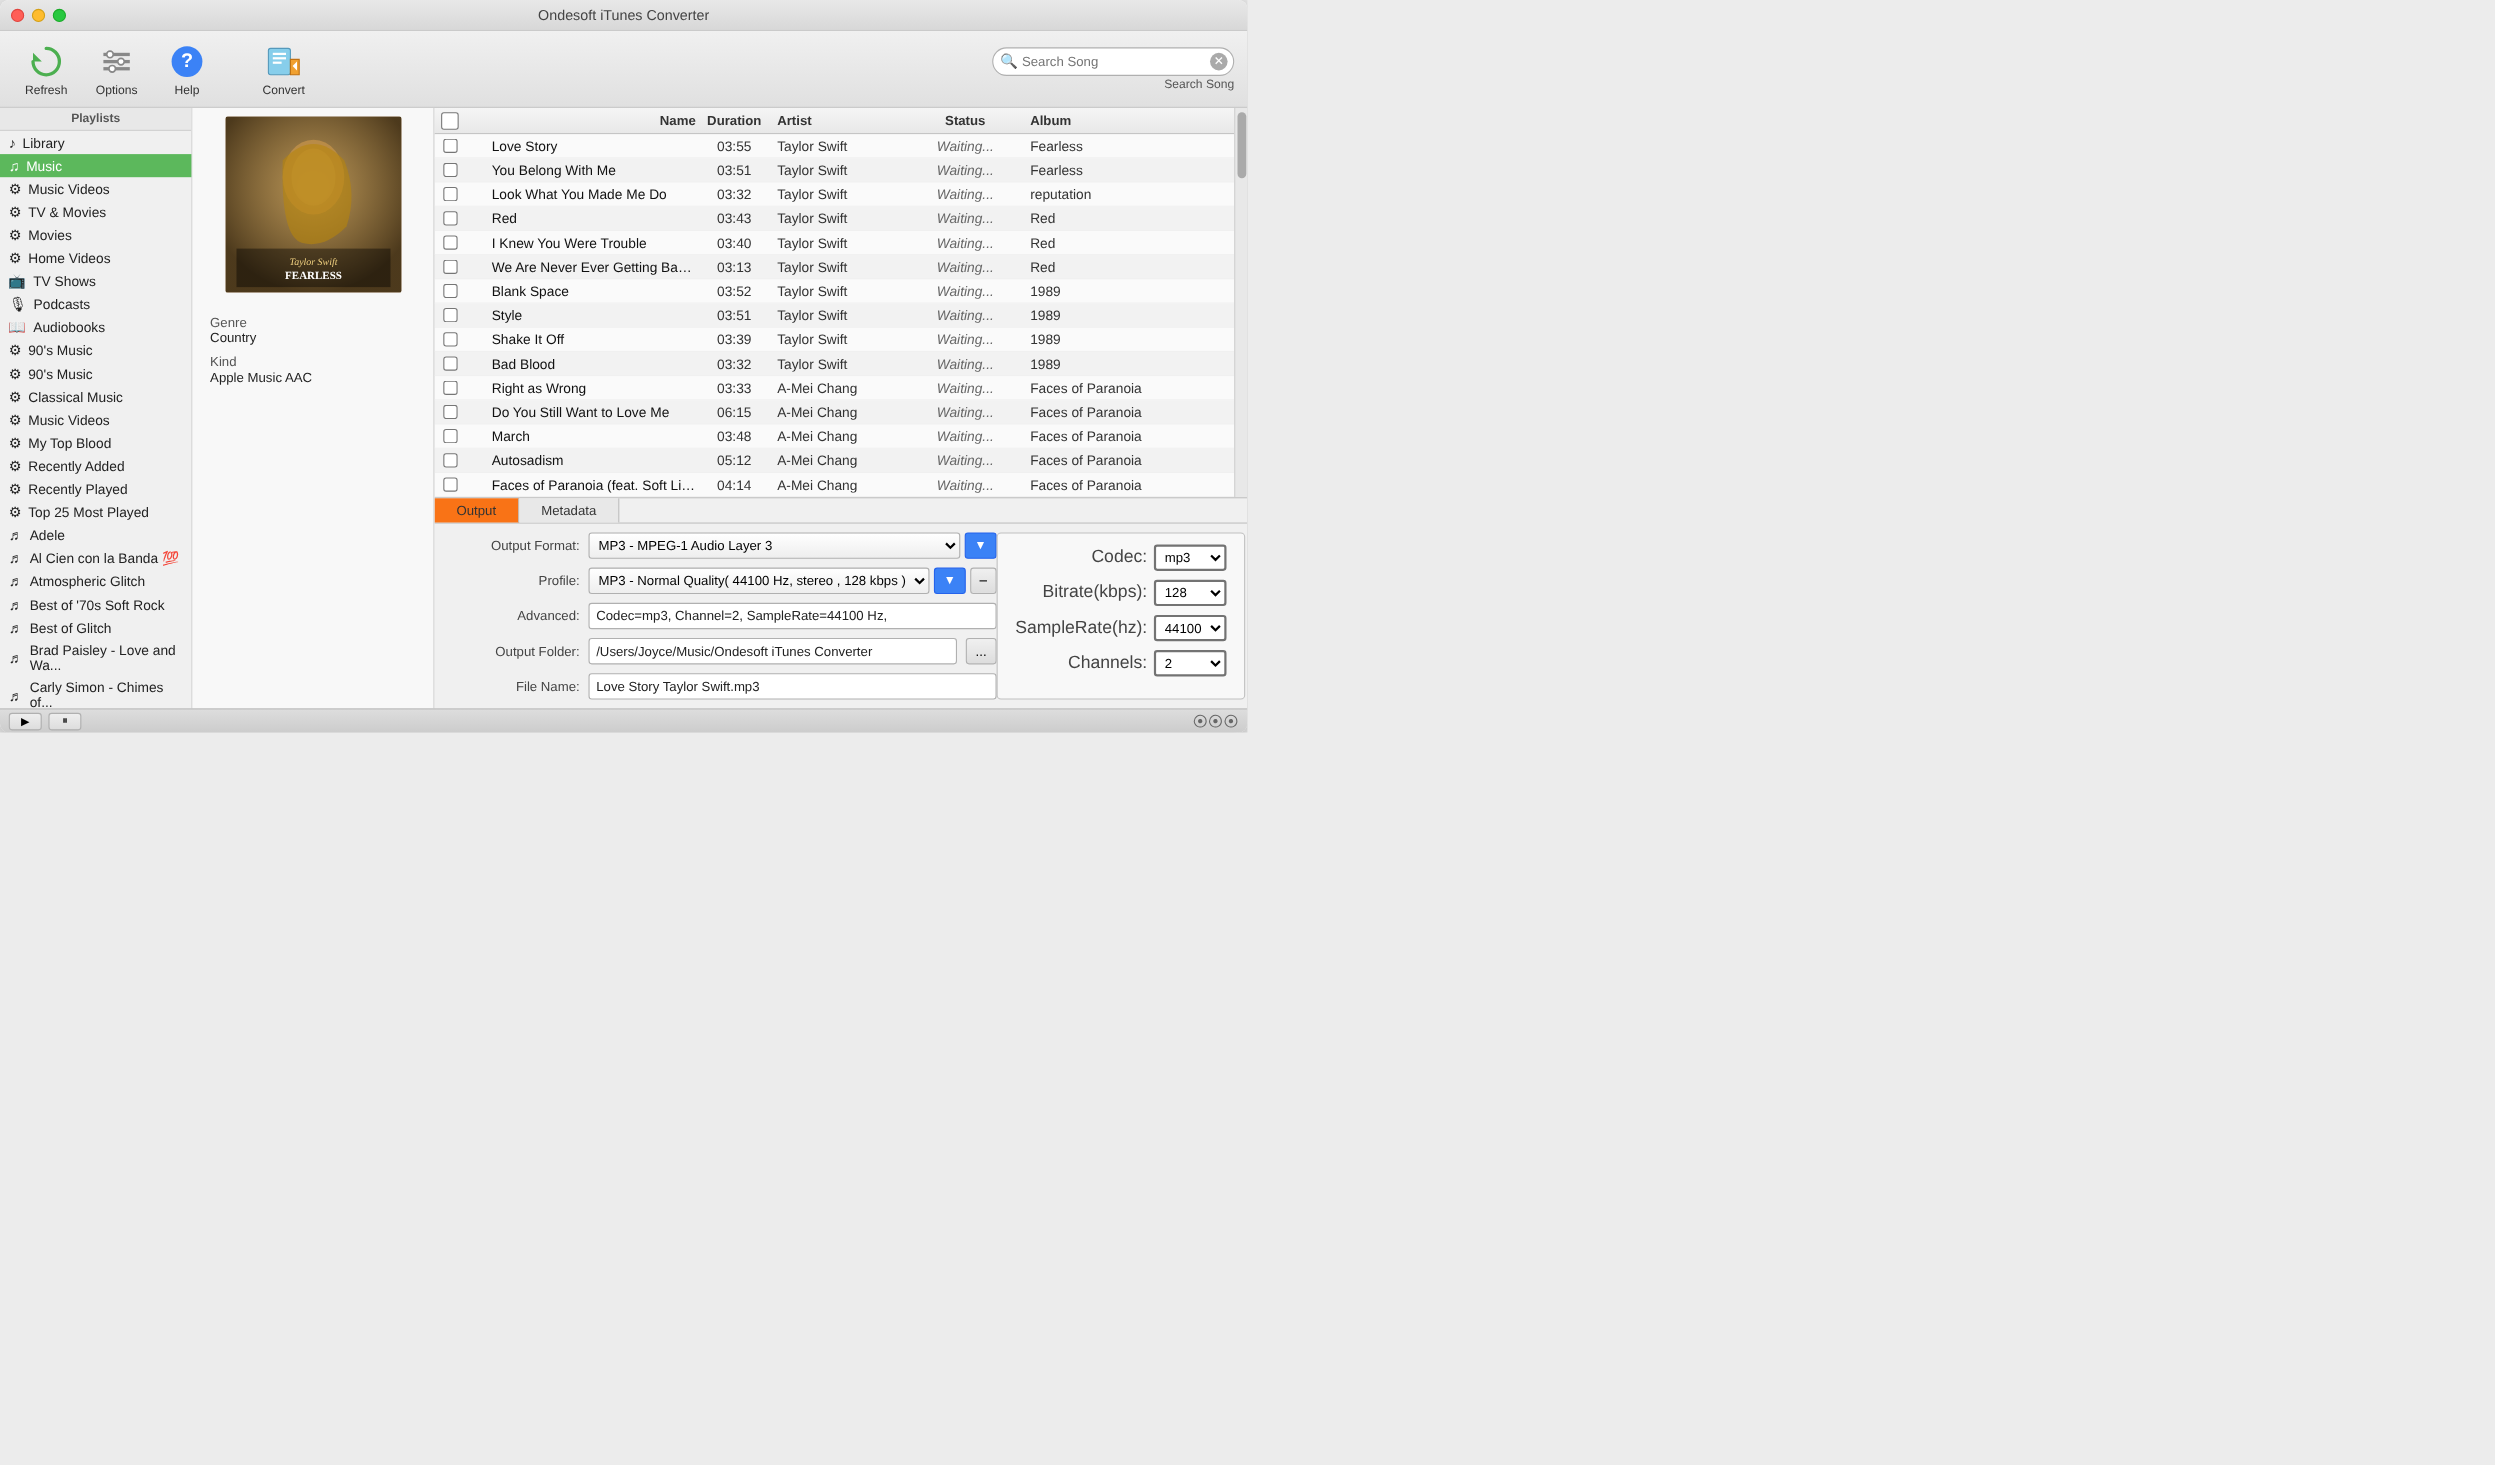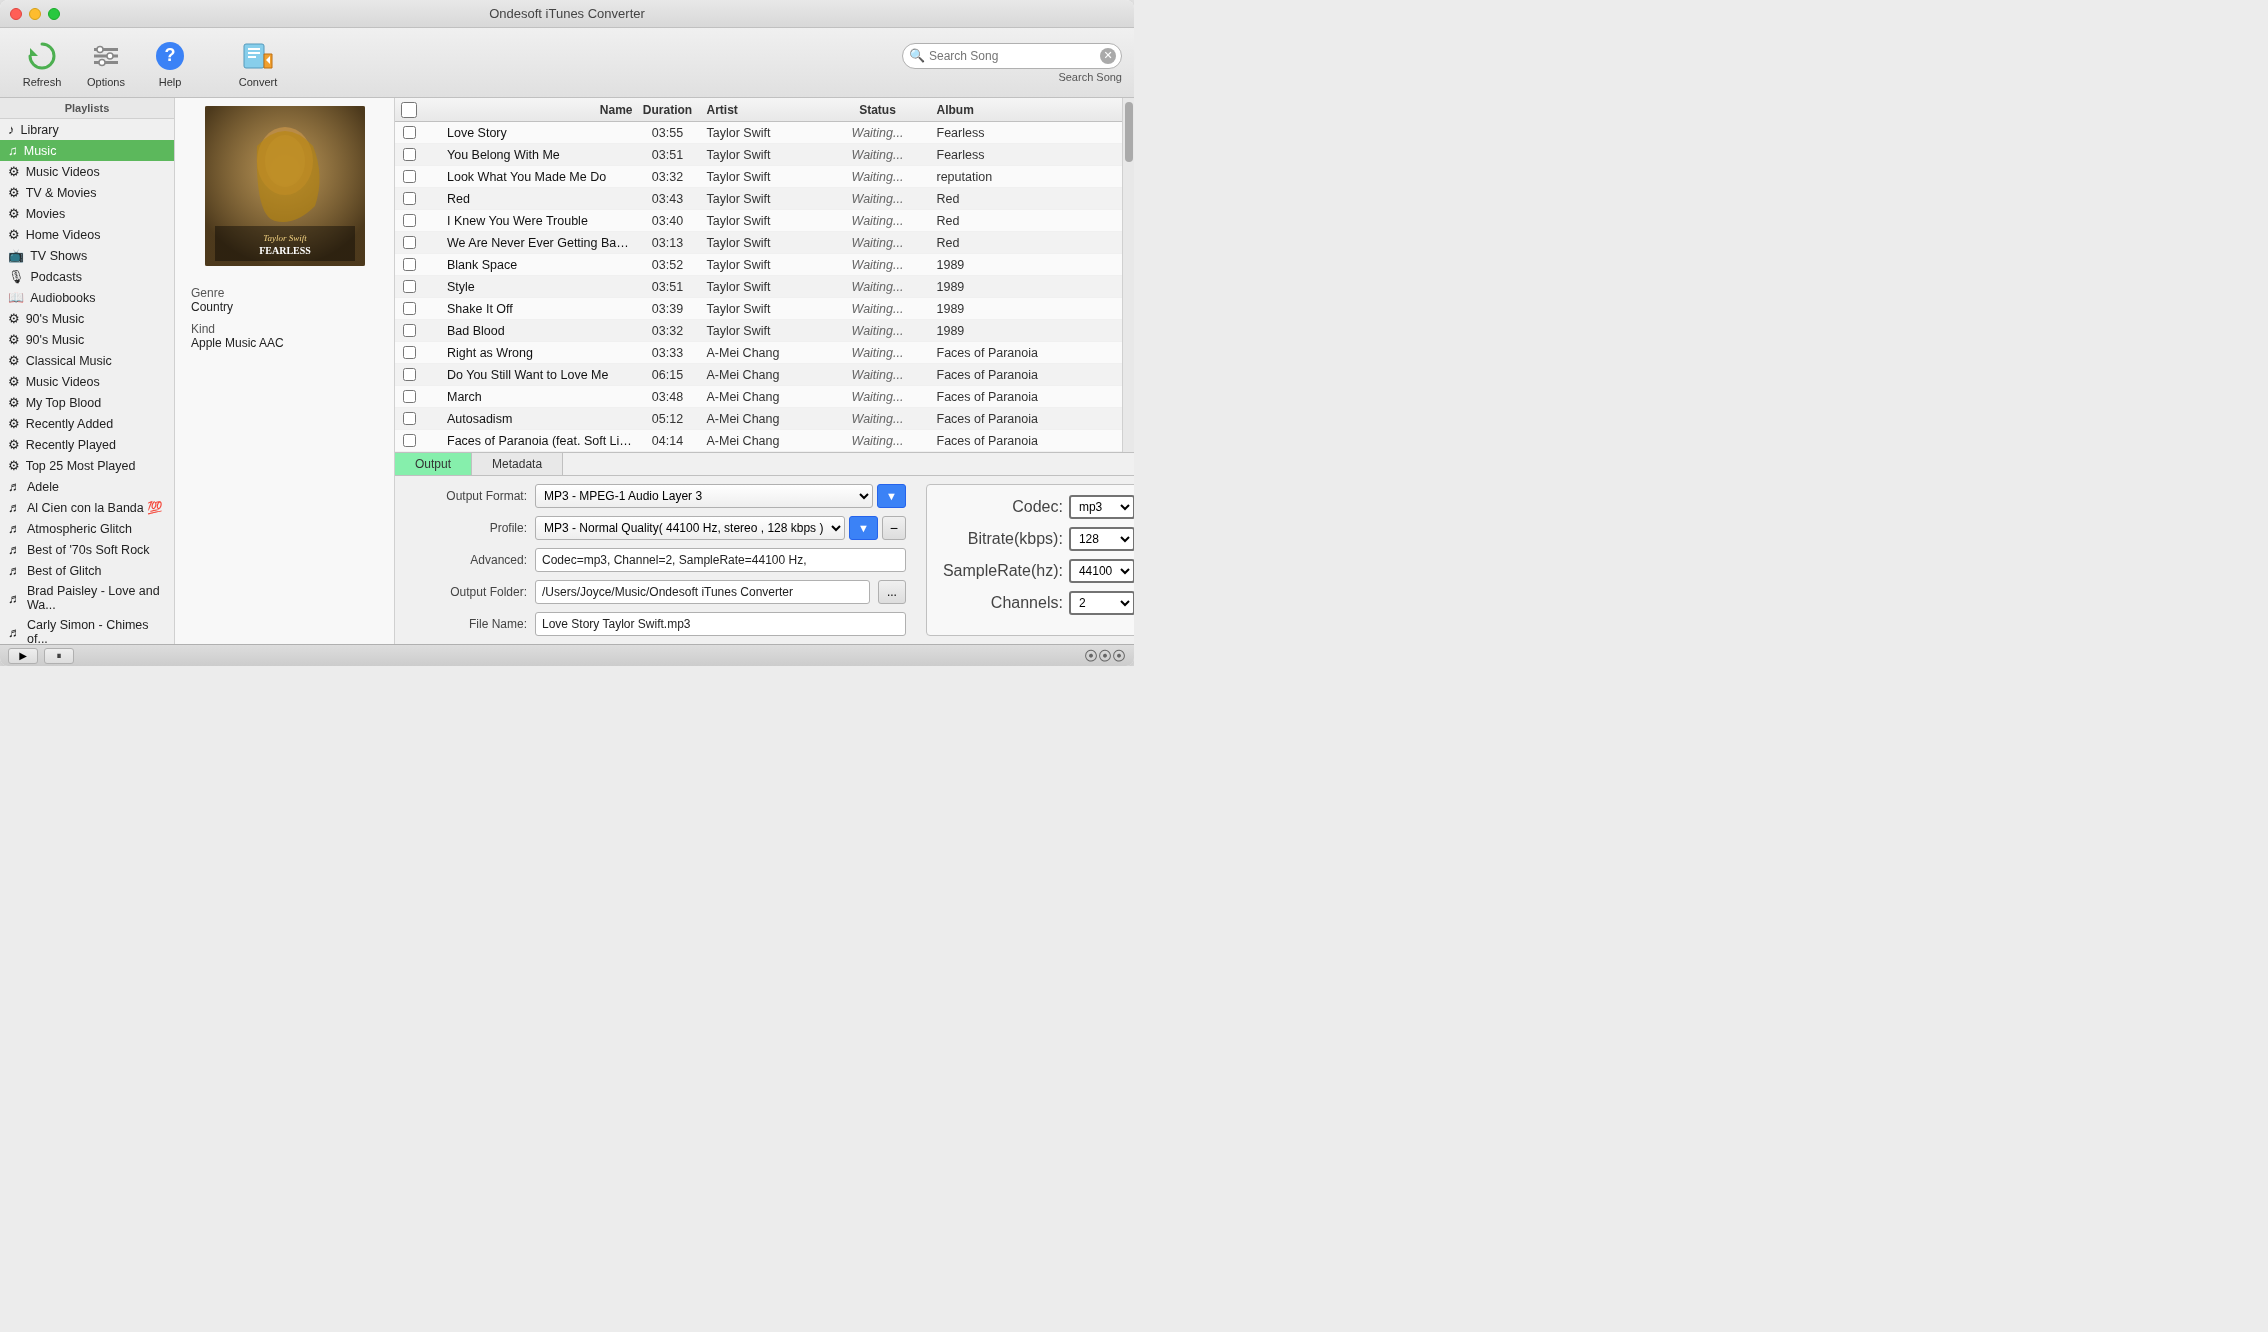--- a/index.html
+++ b/index.html
@@ -262,25 +262,24 @@
       border-bottom: 1px solid #c0c0c0;
     }
     .bottom-tab {
       padding: 4px 20px;
       font-size: 12px;
       cursor: pointer;
       border-right: 1px solid #c0c0c0;
       background: #e8e8e8;
       color: #333;
     }
-    .bottom-tab.active { background: #86efac; }
+    .bottom-tab.active { background: #f97316; }
     .bottom-content {
       display: flex;
       padding: 8px 12px;
-      gap: 20px;
       justify-content: space-between;
     }
     .settings-left {
       flex: 1;
       display: flex;
       flex-direction: column;
       gap: 8px;
     }
     .settings-row {
       display: flex;

